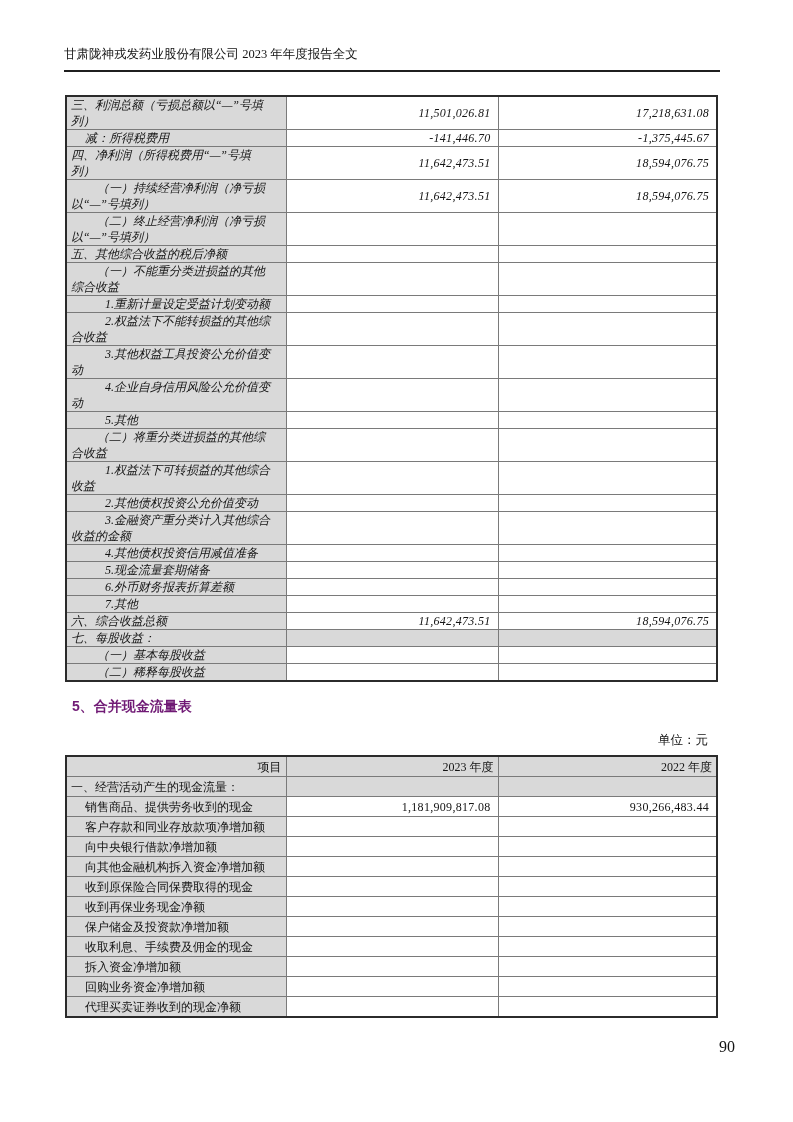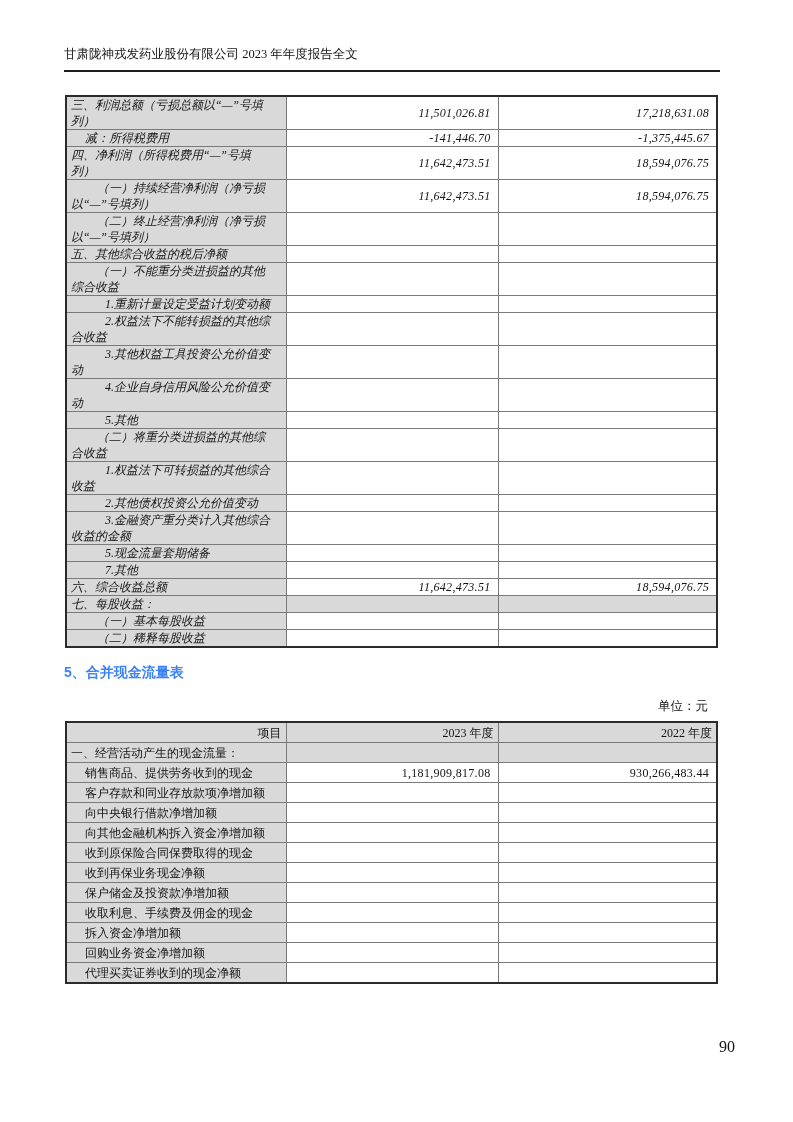--- a/index.html
+++ b/index.html
@@ -67,25 +67,26 @@
     background: var(--cell-gray, #d9d9d9);
     font-weight: normal;
     text-align: right;
   }
   .indent-0 { text-indent: 0; }
   .indent-1 { text-indent: 14px; }
   .indent-2 { text-indent: 26px; }
   .indent-3 { text-indent: 34px; }
   .section-heading {
     margin-top: 15px;
+    margin-left: 8px;
     font-family: "Liberation Sans", "DejaVu Sans", sans-serif;
     font-weight: bold;
     font-size: 14px;
     line-height: 18px;
-    color: #3b82f6;
+    color: #701a75;
   }
   .unit-line {
     margin-top: 17px;
     text-align: right;
     padding-right: 12px;
     font-size: 12.5px;
     line-height: 16px;
   }
   .page-number {
     position: absolute;
@@ -185,21 +186,31 @@
             <td class="label indent-3">2.其他债权投资公允价值变动</td>
             <td class="num"></td>
             <td class="num"></td>
           </tr>
           <tr>
             <td class="label indent-3">3.金融资产重分类计入其他综合收益的金额</td>
             <td class="num"></td>
             <td class="num"></td>
           </tr>
           <tr>
+            <td class="label indent-3">4.其他债权投资信用减值准备</td>
+            <td class="num"></td>
+            <td class="num"></td>
+          </tr>
+          <tr>
             <td class="label indent-3">5.现金流量套期储备</td>
+            <td class="num"></td>
+            <td class="num"></td>
+          </tr>
+          <tr>
+            <td class="label indent-3">6.外币财务报表折算差额</td>
             <td class="num"></td>
             <td class="num"></td>
           </tr>
           <tr>
             <td class="label indent-3">7.其他</td>
             <td class="num"></td>
             <td class="num"></td>
           </tr>
           <tr>
             <td class="label indent-0">六、综合收益总额</td>

